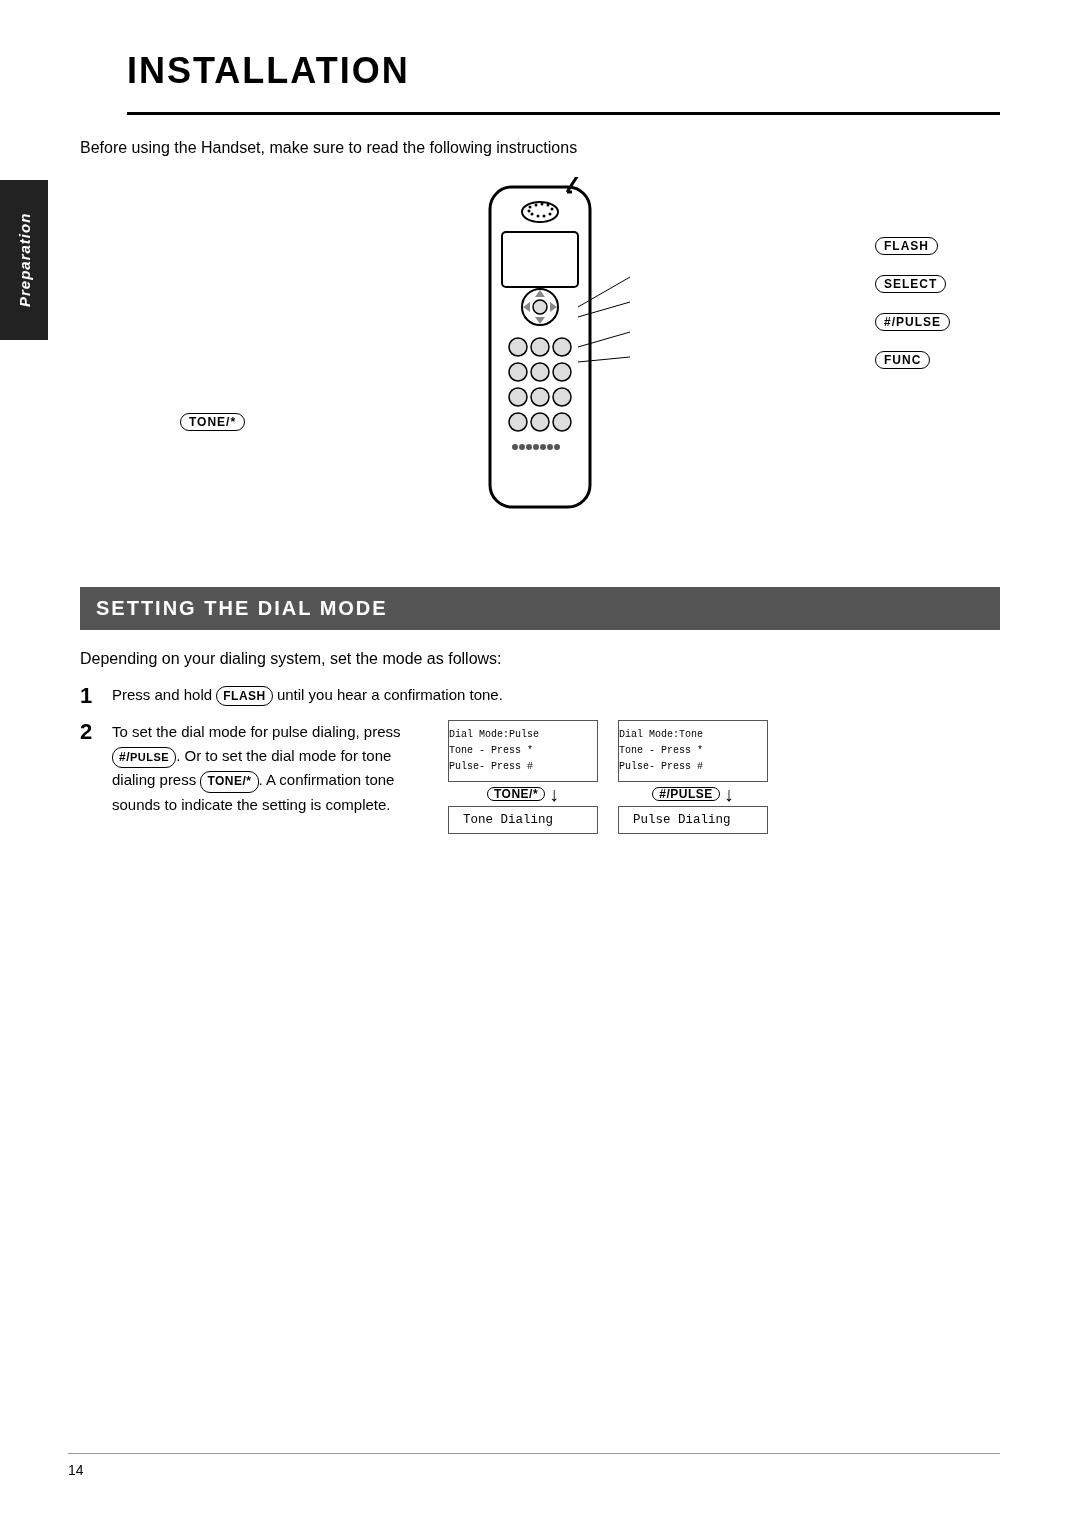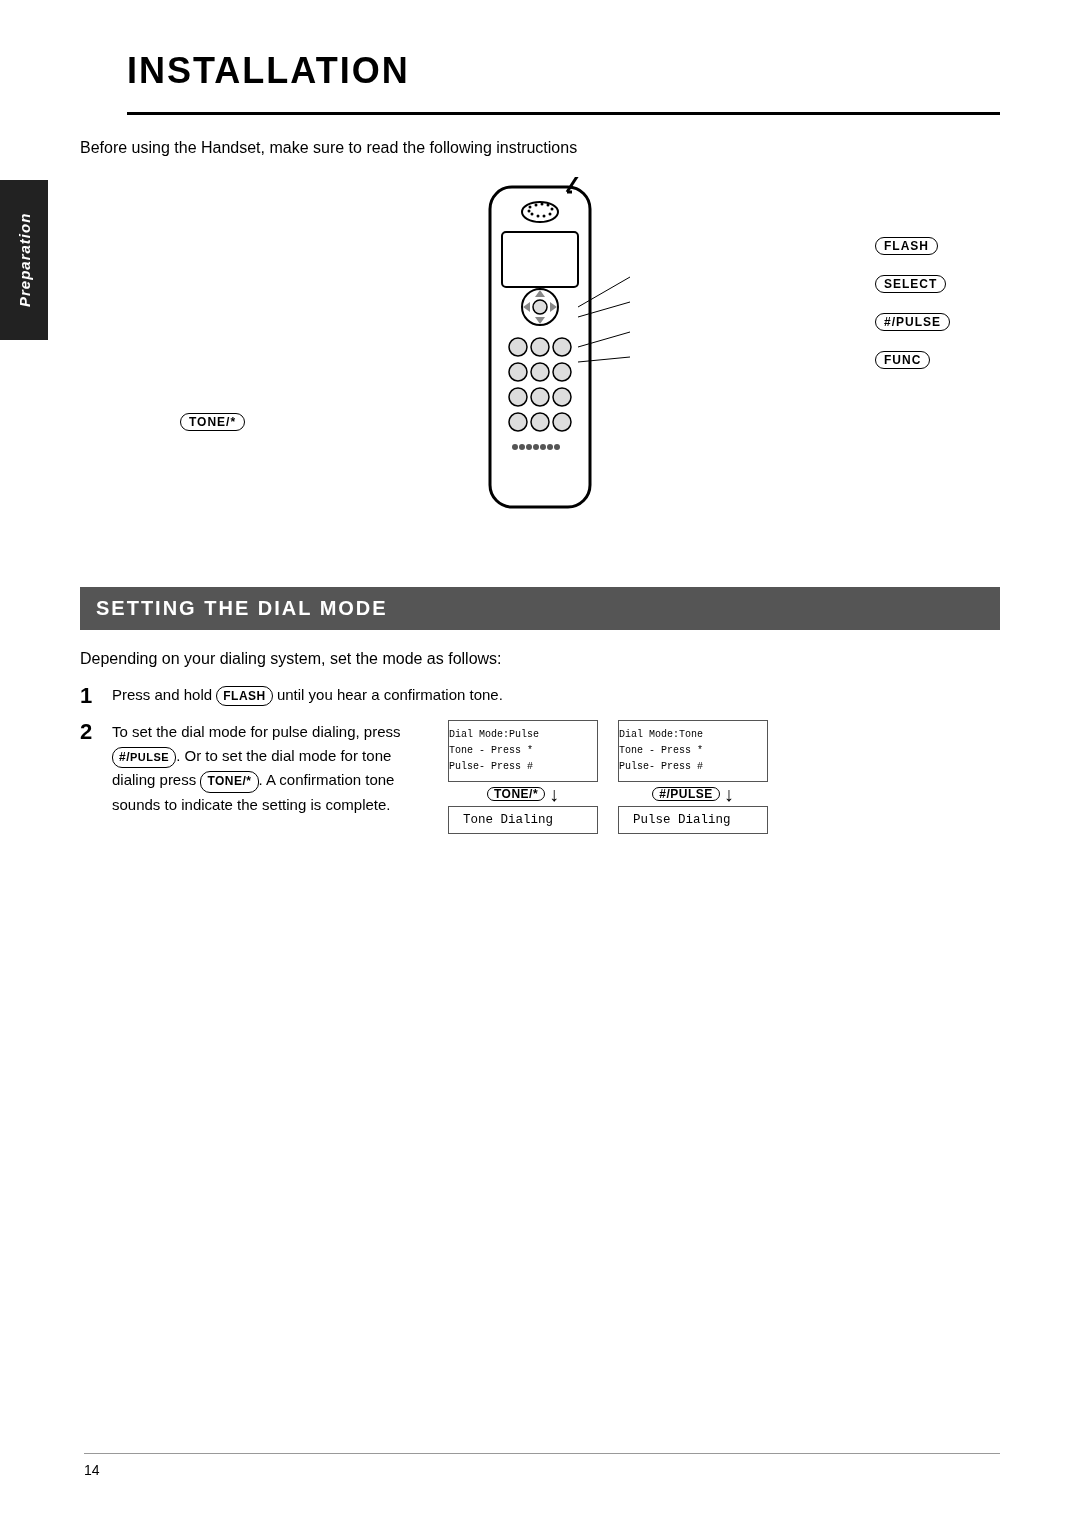--- a/index.html
+++ b/index.html
@@ -170,21 +170,21 @@
       padding: 6px 14px;
       font-size: 12.5px;
       font-family: 'Courier New', monospace;
       min-width: 150px;
       text-align: left;
     }
     
     .footer {
       position: absolute;
       bottom: 50px;
-      left: 84px;
+      left: 68px;
       right: 80px;
       border-top: 1px solid #999;
       padding-top: 8px;
       font-size: 14px;
     }
   </style>
 </head>
 <body>
 
 <div class="page">

